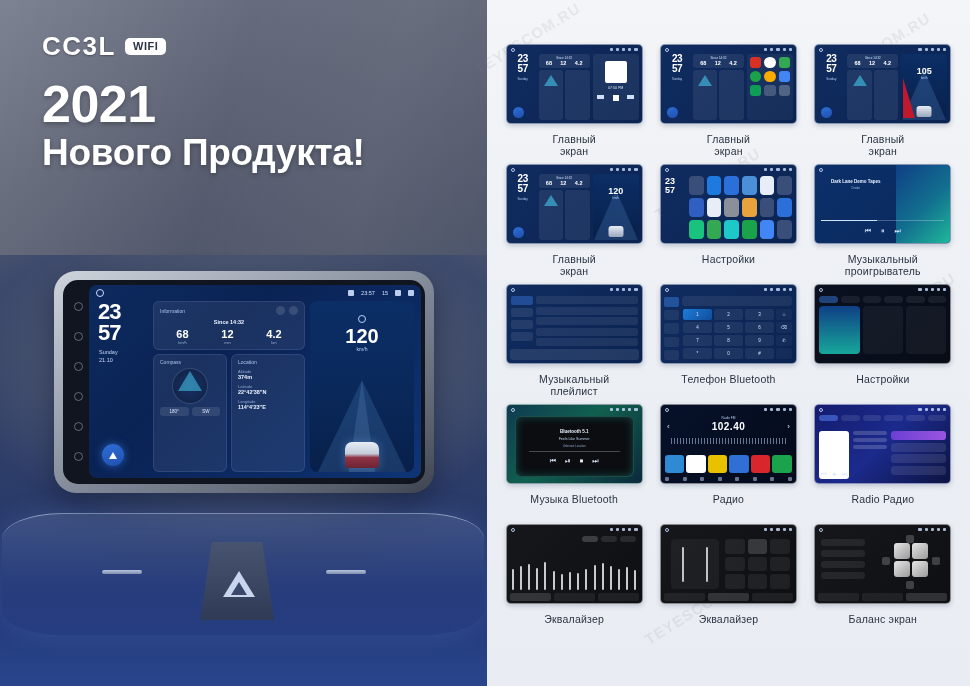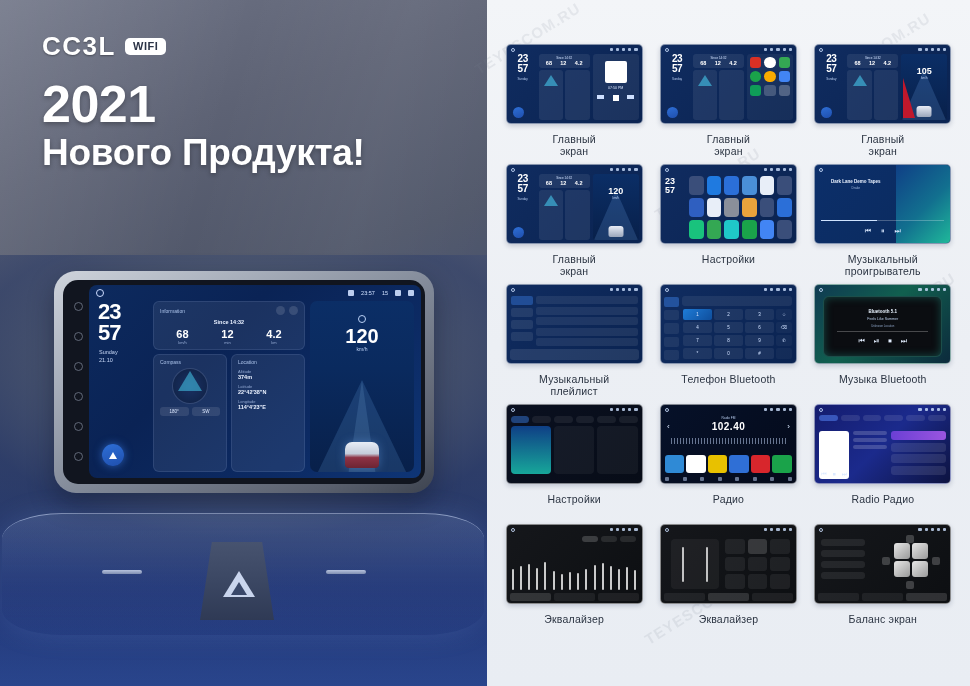--- a/index.html
+++ b/index.html
@@ -828,20 +828,51 @@
             <span>*</span>
             <span>0</span>
             <span>#</span>
             <span class="act"></span>
           </div>
         </div>
         <div class="caption">Телефон Bluetooth</div>
       </div>
 
       <div class="cell">
+        <div class="thumb" style="background:linear-gradient(135deg,#0a1020,#070c17)">
+          <div class="tbar">
+              <span class="l"></span>
+              <span class="r">
+                <i></i>
+                <i></i>
+                <i></i>
+                <i></i>
+                <i></i>
+              </span>
+            </div>
+          <div class="set">
+            <div class="set-tabs">
+                <b class="on"></b>
+                <b></b>
+                <b></b>
+                <b></b>
+                <b></b>
+                <b></b>
+              </div>
+            <div class="set-cards">
+                <b class="first"></b>
+                <b></b>
+                <b></b>
+              </div>
+          </div>
+        </div>
+        <div class="caption">Настройки</div>
+      </div>
+
+      <div class="cell">
         <div class="thumb" style="background:linear-gradient(135deg,#0f3a52,#11604f 45%,#0c2a3c)">
           <div class="tbar">
               <span class="l"></span>
               <span class="r">
                 <i></i>
                 <i></i>
                 <i></i>
                 <i></i>
                 <i></i>
               </span>
@@ -853,51 +884,20 @@
             <div style="width:78%;height:1px;background:rgba(255,255,255,.25)"></div>
             <div class="ctr">
               <span>⏮</span>
               <span>⏯</span>
               <span>⏹</span>
               <span>⏭</span>
             </div>
           </div>
         </div>
         <div class="caption">Музыка Bluetooth</div>
-      </div>
-
-      <div class="cell">
-        <div class="thumb" style="background:linear-gradient(135deg,#0a1020,#070c17)">
-          <div class="tbar">
-              <span class="l"></span>
-              <span class="r">
-                <i></i>
-                <i></i>
-                <i></i>
-                <i></i>
-                <i></i>
-              </span>
-            </div>
-          <div class="set">
-            <div class="set-tabs">
-                <b class="on"></b>
-                <b></b>
-                <b></b>
-                <b></b>
-                <b></b>
-                <b></b>
-              </div>
-            <div class="set-cards">
-                <b class="first"></b>
-                <b></b>
-                <b></b>
-              </div>
-          </div>
-        </div>
-        <div class="caption">Настройки</div>
       </div>
 
       <div class="cell">
         <div class="thumb" style="background:linear-gradient(135deg,#061129,#040a1a)">
           <div class="tbar">
               <span class="l"></span>
               <span class="r">
                 <i></i>
                 <i></i>
                 <i></i>

